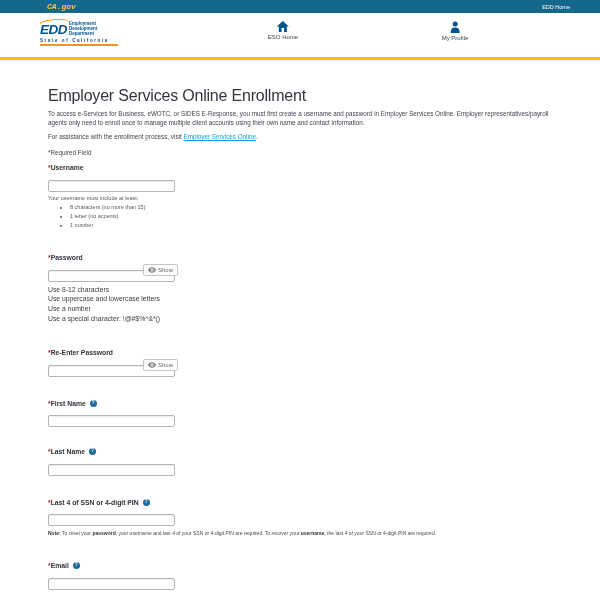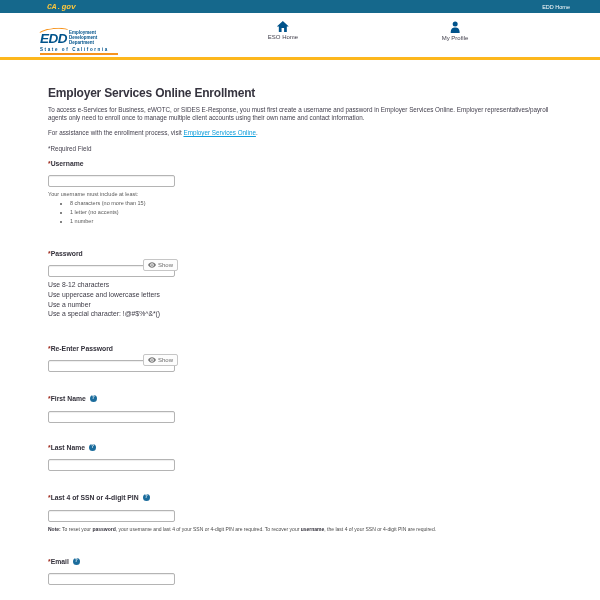--- a/index.html
+++ b/index.html
@@ -32,21 +32,21 @@
   .topbar-link {
     color:#ffffff;
     font-size:5.5px;
     text-decoration:none;
     cursor:pointer;
   }
 
   
   .header { height:44px; position:relative; background:#fff; }
 
-  .edd-logo { position:absolute; left:40px; top:17px; width:78px; cursor:pointer; }
+  .edd-logo { position:absolute; left:40px; top:8px; width:78px; cursor:pointer; }
   .edd-swoosh {
     position:absolute; left:-3px; top:-2px;
     width:34px; height:12px;
     border:1.5px solid transparent;
     border-top:1.5px solid #f7941d;
     border-radius:50%;
     transform:rotate(-6deg);
   }
   .edd-row { display:flex; align-items:flex-end; gap:2px; }
   .edd-acronym {
@@ -73,21 +73,21 @@
   .nav-eso { left:283px; }
   .nav-profile { left:455px; }
 
   
   .accent-bar { height:2.5px; background:#fdb71c; }
 
   
   .main { padding:27px 45px 0 48px; }
 
   .page-title {
-    font-size:12px; font-weight:700; color:#36343f;
+    font-size:16px; font-weight:400; color:#36343f;
     letter-spacing:-0.2px; line-height:1.1;
   }
   .intro {
     font-size:6.3px; line-height:8.6px; margin-top:6px;
     max-width:512px; color:#423f4c;
   }
   .assistance { font-size:6.3px; margin-top:6px; color:#423f4c; }
   .link { color:#0d9ddb; text-decoration:underline; cursor:pointer; }
   .required-note { font-size:6.3px; margin-top:9px; color:#423f4c; }
 

